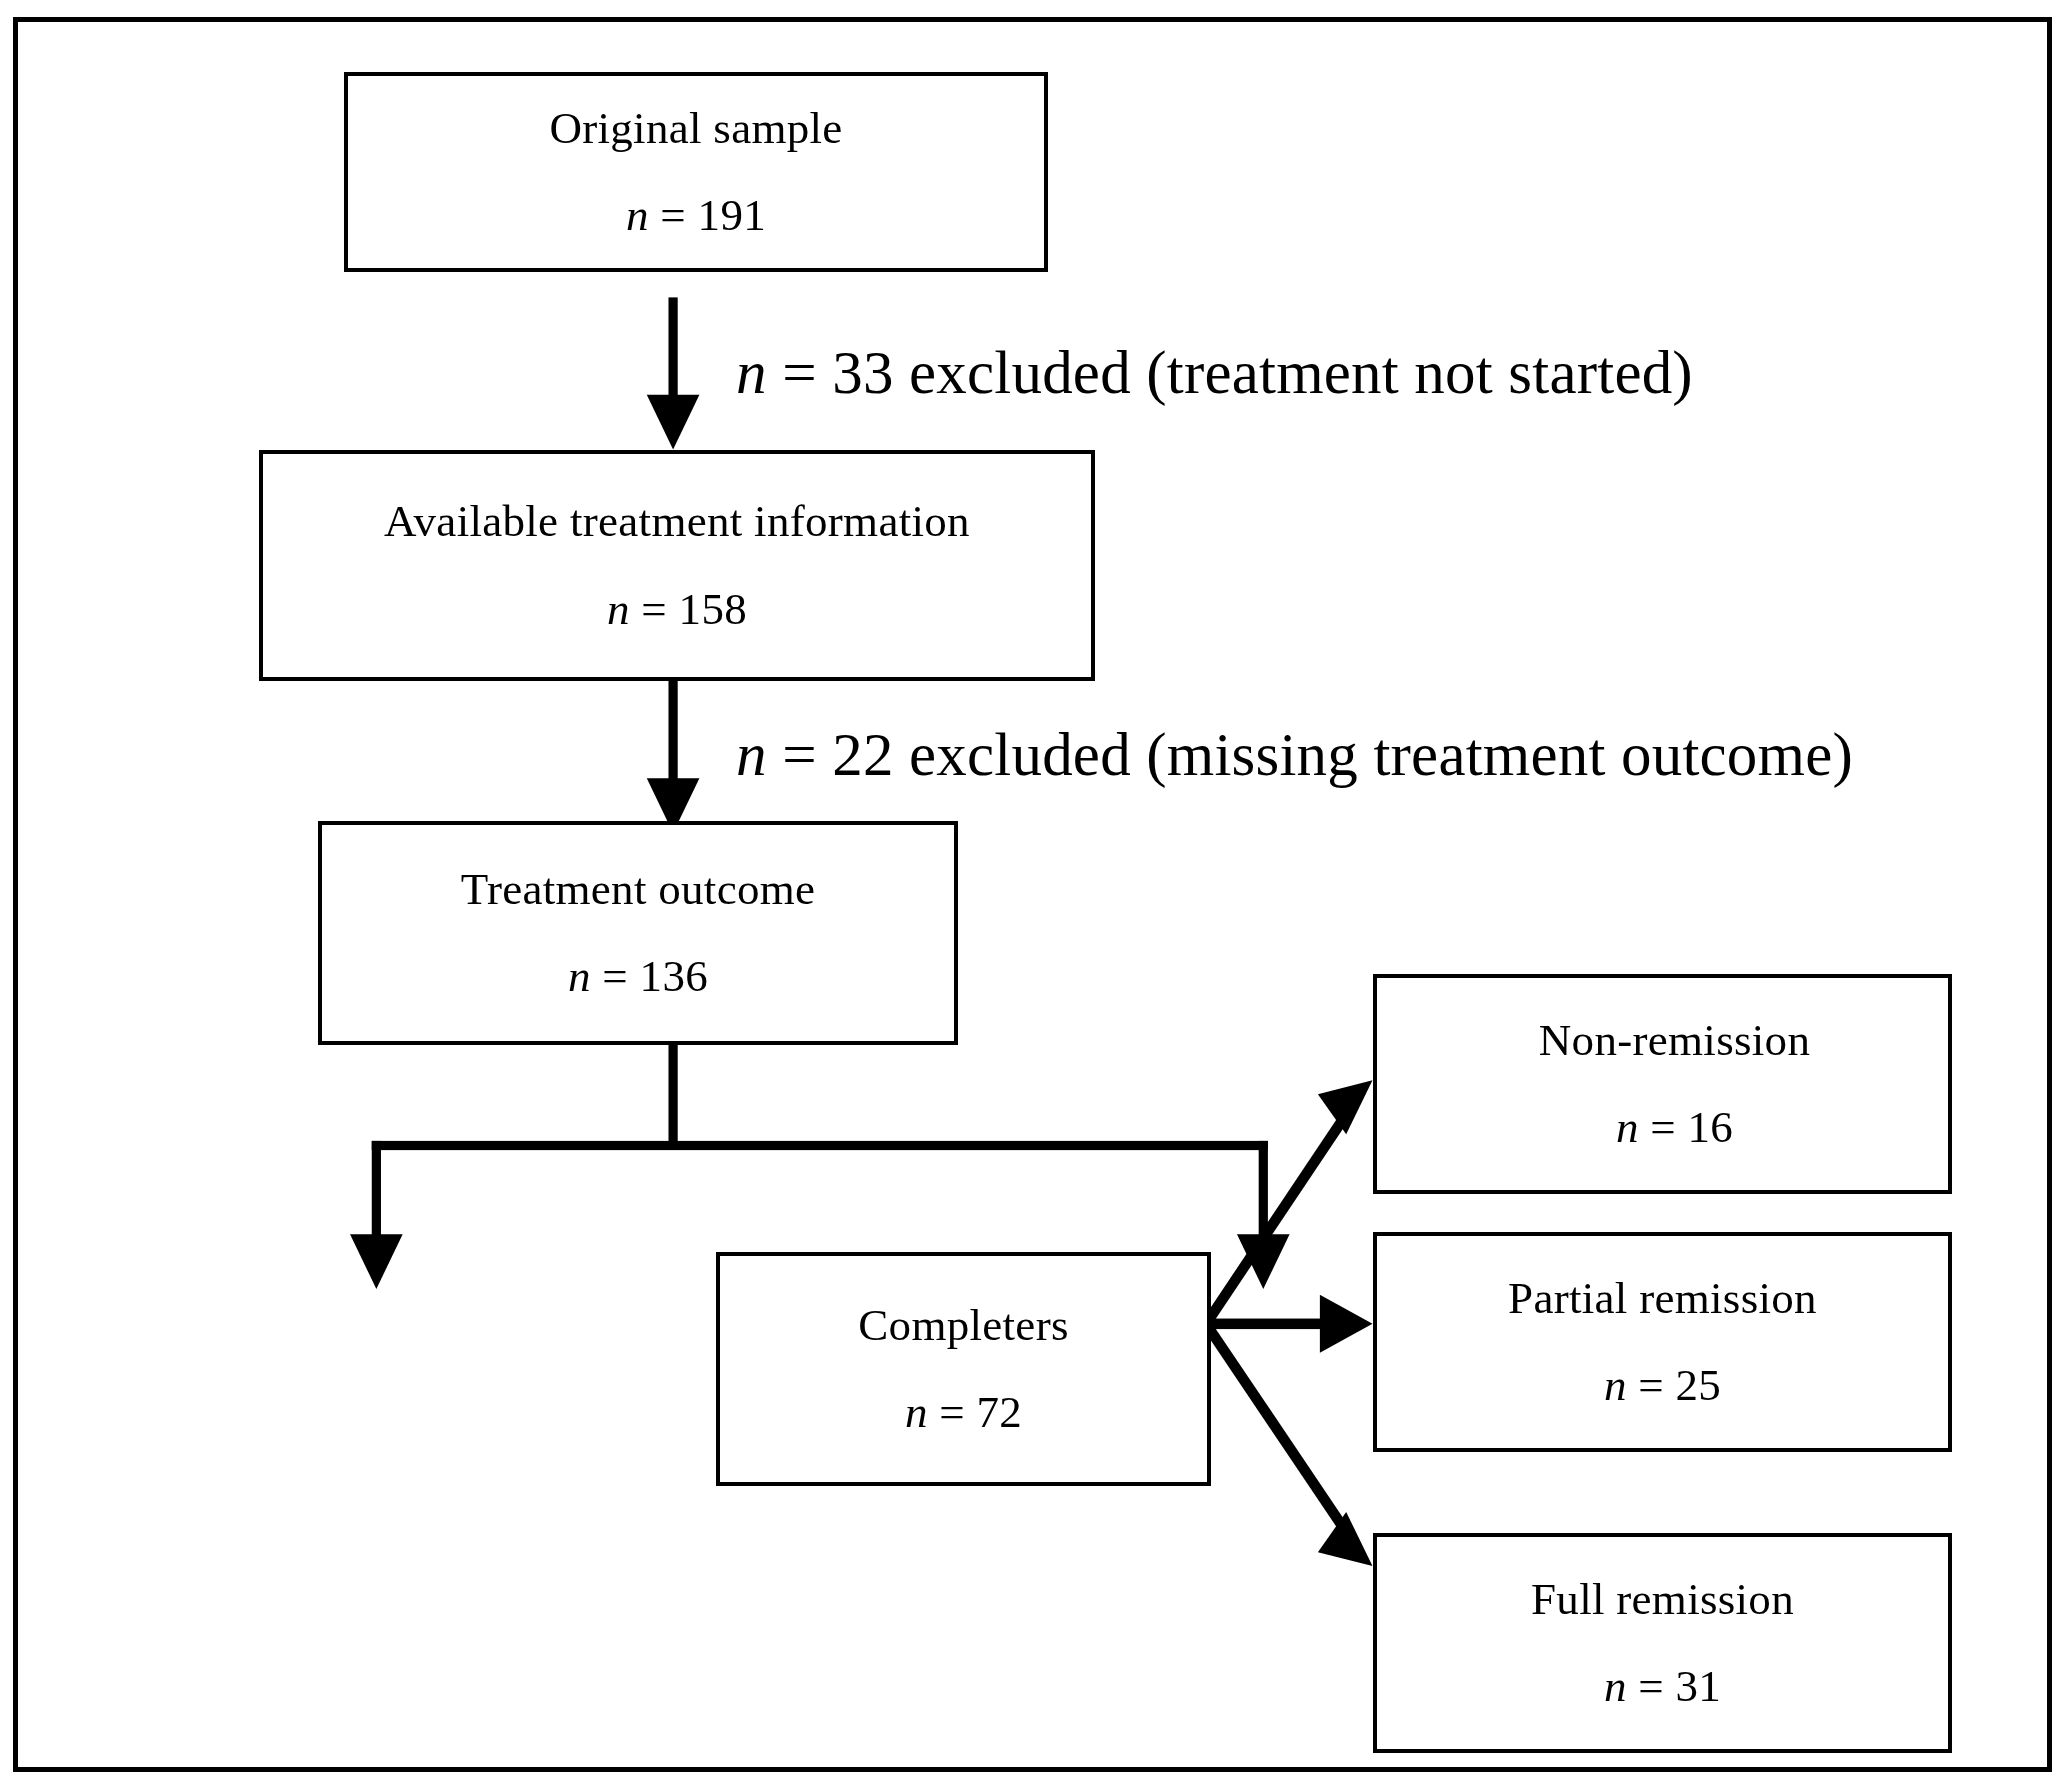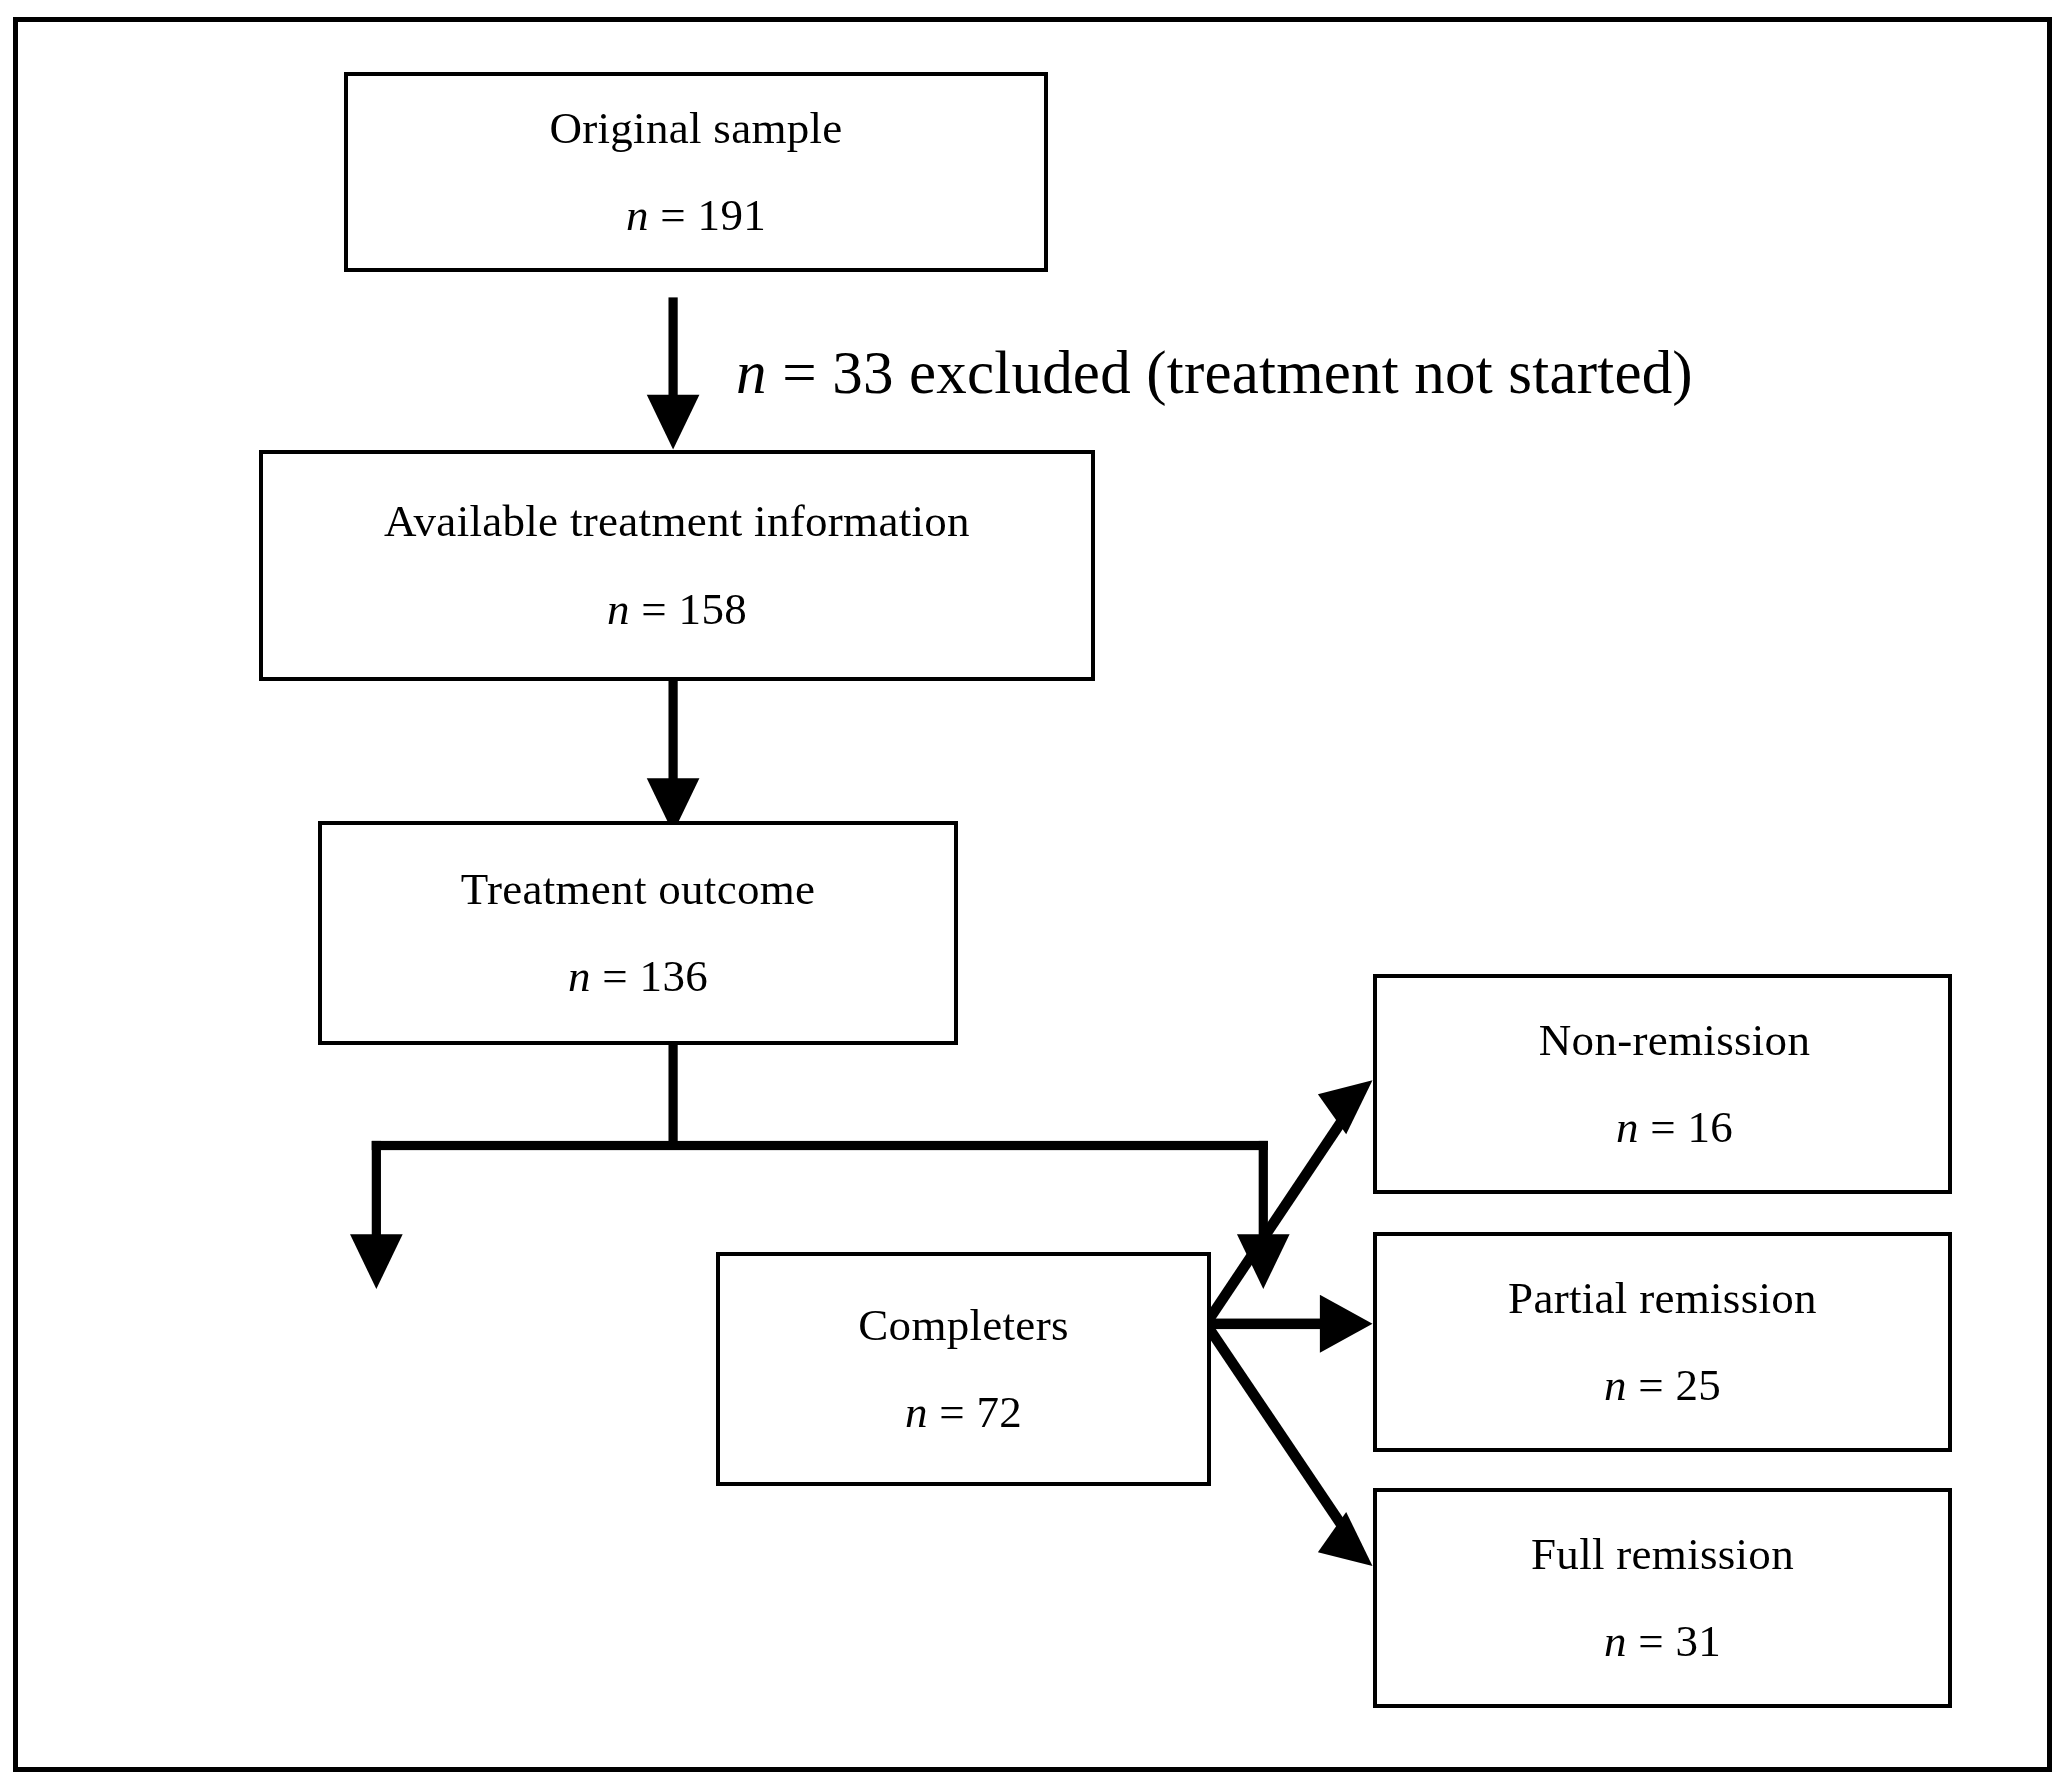--- a/index.html
+++ b/index.html
@@ -123,20 +123,21 @@
     <div class="node-count"><span class="nvar">n</span><span> = </span><span>191</span></div>
   </div>
 
   <div class="edge-label" style="left:736px; top:339px;"><span class="nvar">n</span><span> = 33 excluded (treatment not started)</span></div>
 
   <div class="node-box" style="left:259px; top:450px; width:836px; height:231px;">
     <div class="node-title">Available treatment information</div>
     <div class="node-count"><span class="nvar">n</span><span> = </span><span>158</span></div>
   </div>
 
+  <div class="edge-label" style="left:736px; top:721px;"><span class="nvar">n</span><span> = 22 excluded (missing treatment outcome)</span></div>
 
   <div class="node-box" style="left:318px; top:821px; width:640px; height:224px;">
     <div class="node-title">Treatment outcome</div>
     <div class="node-count"><span class="nvar">n</span><span> = </span><span>136</span></div>
   </div>
 
 
   <div class="node-box" style="left:716px; top:1252px; width:495px; height:234px;">
     <div class="node-title">Completers</div>
     <div class="node-count"><span class="nvar">n</span><span> = </span><span>72</span></div>
@@ -145,19 +146,19 @@
   <div class="node-box" style="left:1373px; top:974px; width:579px; height:220px;padding-left:24px;">
     <div class="node-title">Non-remission</div>
     <div class="node-count"><span class="nvar">n</span><span> = </span><span>16</span></div>
   </div>
 
   <div class="node-box" style="left:1373px; top:1232px; width:579px; height:220px;">
     <div class="node-title">Partial remission</div>
     <div class="node-count"><span class="nvar">n</span><span> = </span><span>25</span></div>
   </div>
 
-  <div class="node-box" style="left:1373px; top:1488px; width:579px; height:220px;">
+  <div class="node-box" style="left:1373px; top:1533px; width:579px; height:220px;">
     <div class="node-title">Full remission</div>
     <div class="node-count"><span class="nvar">n</span><span> = </span><span>31</span></div>
   </div>
 
 </div>
 
 
 </body></html>

